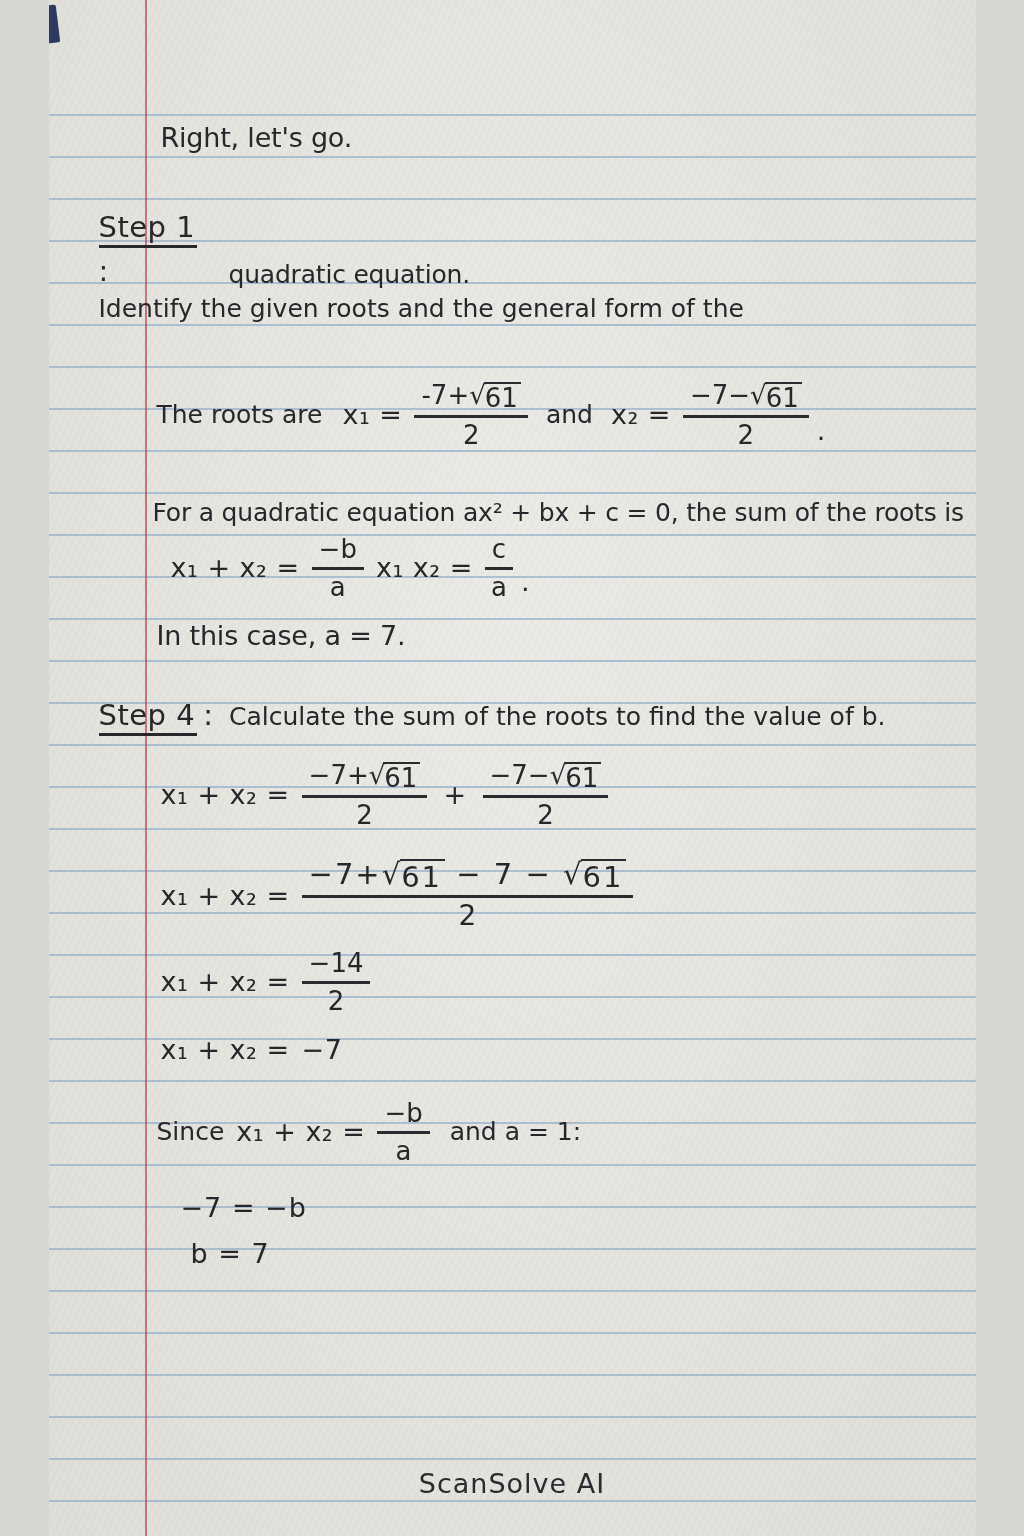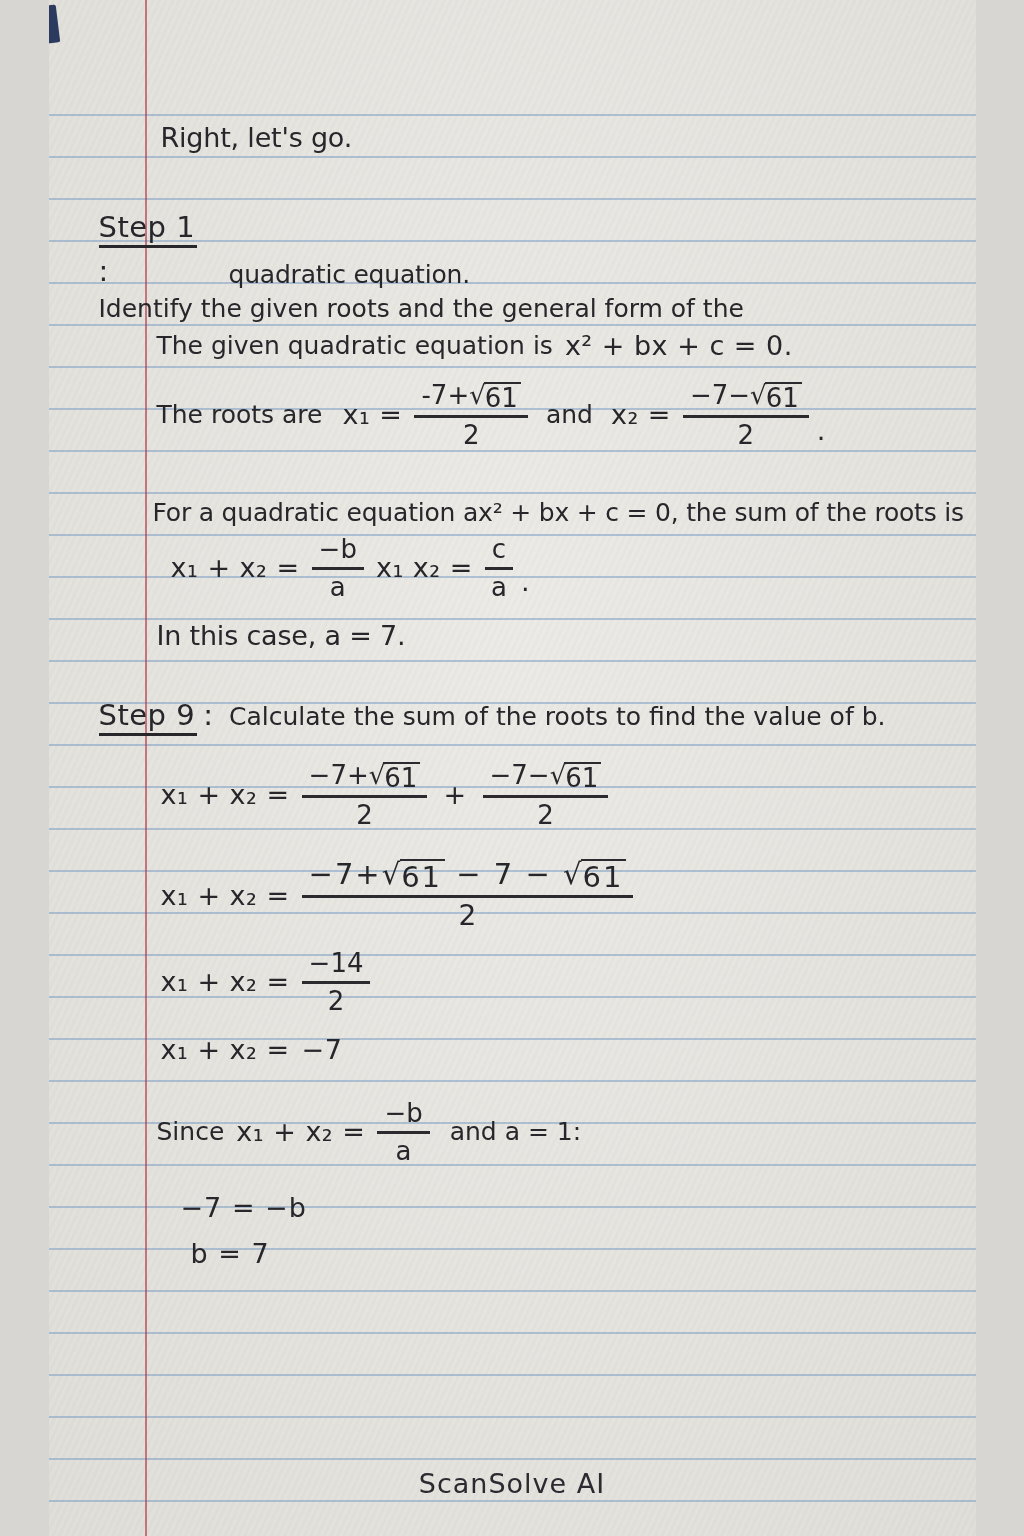--- a/index.html
+++ b/index.html
@@ -59,24 +59,20 @@
 
   <div class="hw t27" style="top:122px;left:112px;">Right, let's go.</div>
 
   <div class="step-row" style="top:210px;left:50px;flex-direction:column;">
     <span class="step-label">Step 1</span>
       <span class="step-colon">:</span>
     <span class="t25">Identify the given roots and the general form of the</span>
   </div>
   <div class="hw t25" style="top:260px;left:180px;">quadratic equation.</div>
 
-  <div class="eq-row" style="top:330px;left:108px;">
-    <span class="txt">The given quadratic equation is</span>
-    <span class="m">x² + bx + c = 0.</span>
-  </div>
 
   <div class="eq-row" style="top:380px;left:108px;">
     <span class="txt">The roots are</span>
     <span class="m" style="margin-left:8px;">x₁ =</span>
     <span class="frac">
       <span class="num">
         <span>-7+</span>
           <span class="sqrt">
             <span class="sign">√</span>
             <span class="radicand">61</span>
@@ -114,21 +110,21 @@
           <span>c</span>
         </span>
       <span class="den">a</span>
     </span>
     <span class="period">.</span>
   </div>
 
   <div class="hw t27" style="top:620px;left:108px;">In this case, a = 7.</div>
 
   <div class="step-row" style="top:698px;left:50px;">
-    <span class="step-label">Step 9</span>
+    <span class="step-label">Step 4</span>
       <span class="step-colon">:</span>
     <span class="t25">Calculate the sum of the roots to find the value of b.</span>
   </div>
 
   <div class="eq-row" style="top:760px;left:112px;">
     <span class="m">x₁ + x₂ =</span>
     <span class="frac">
       <span class="num">
         <span>−7+</span>
           <span class="sqrt">

